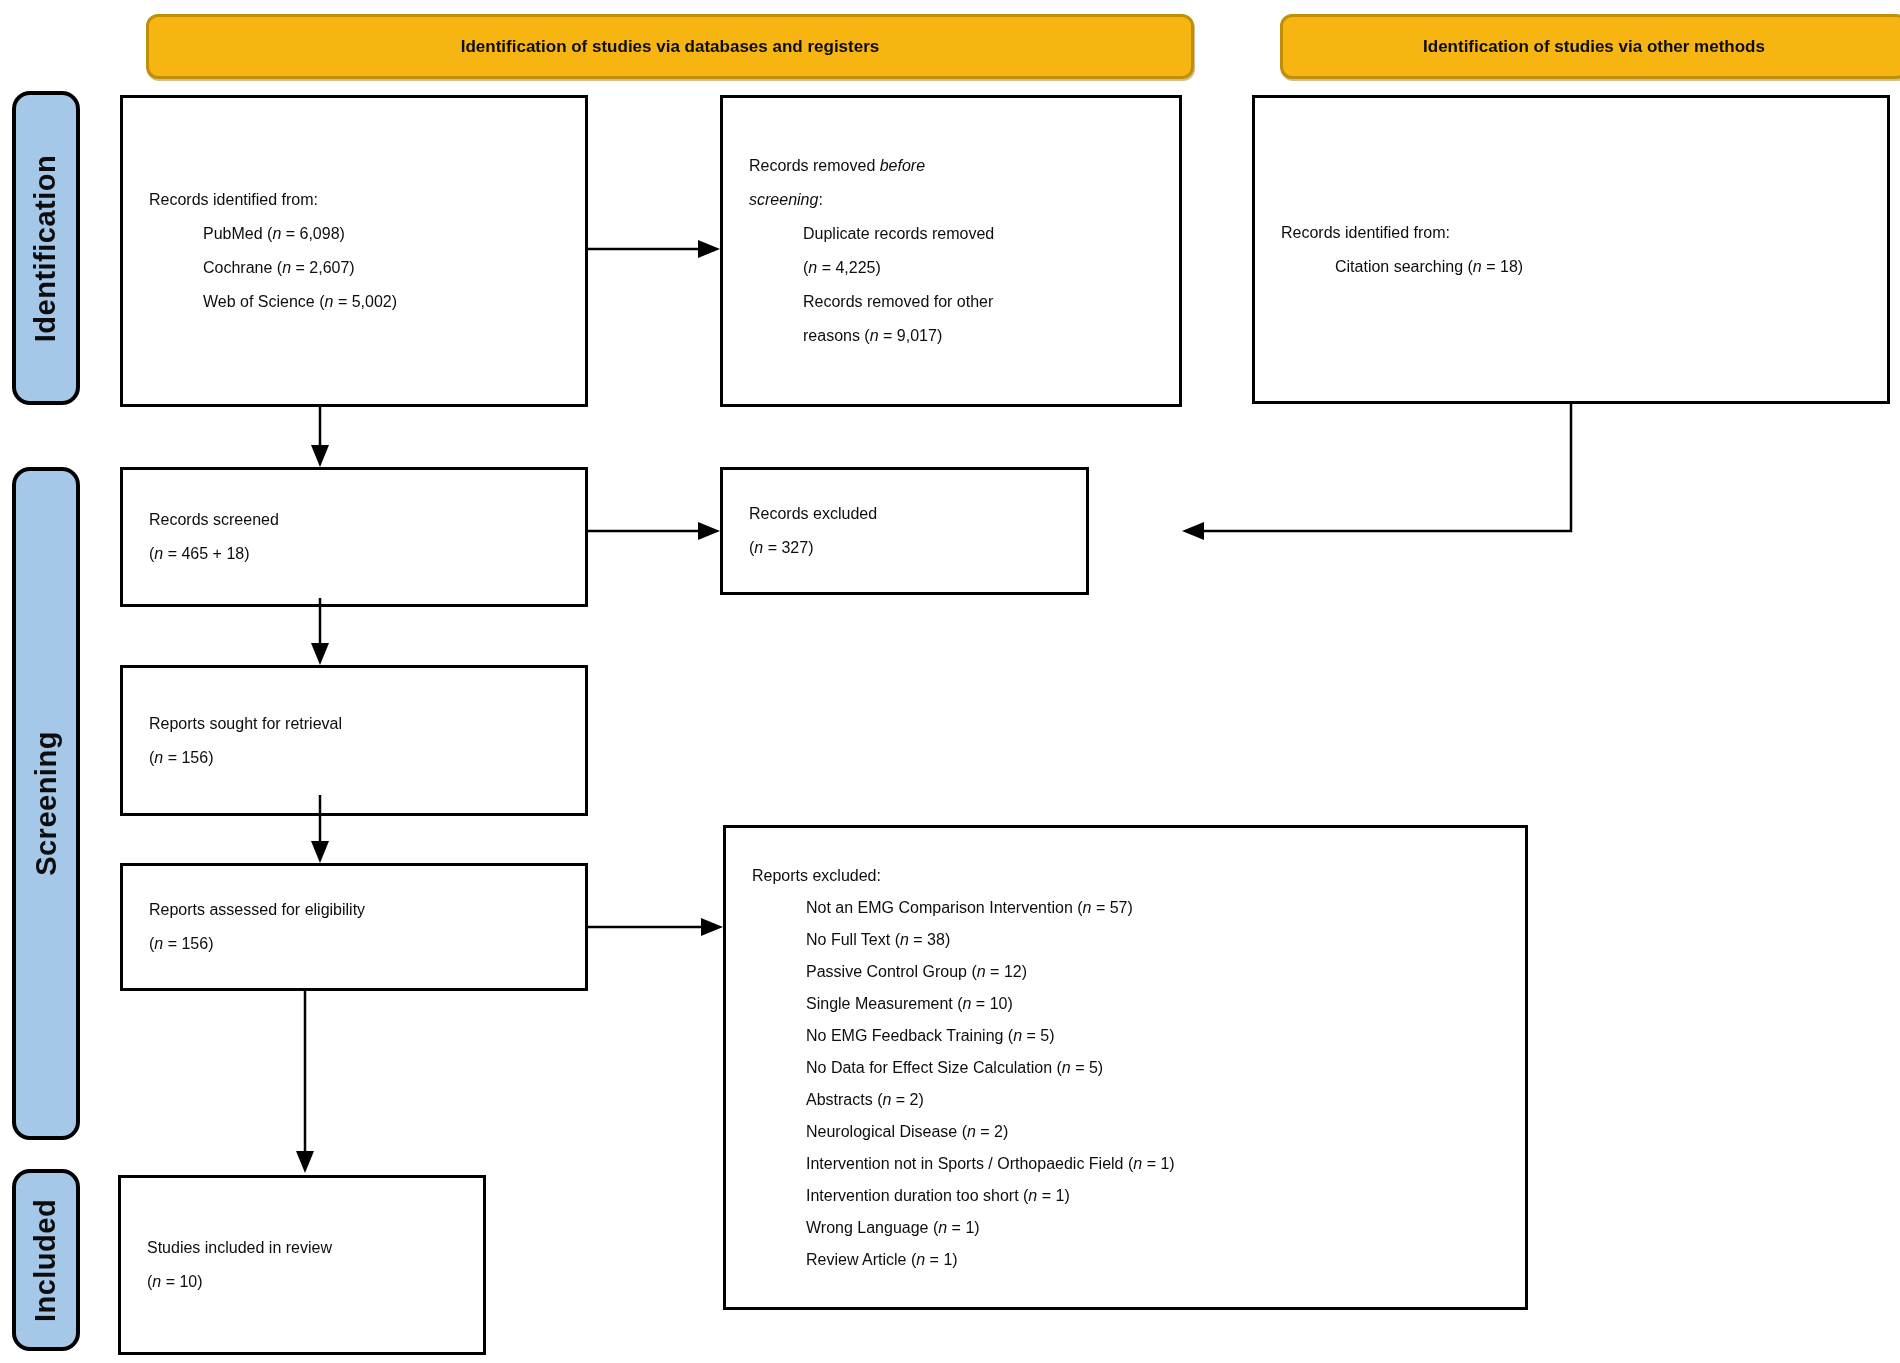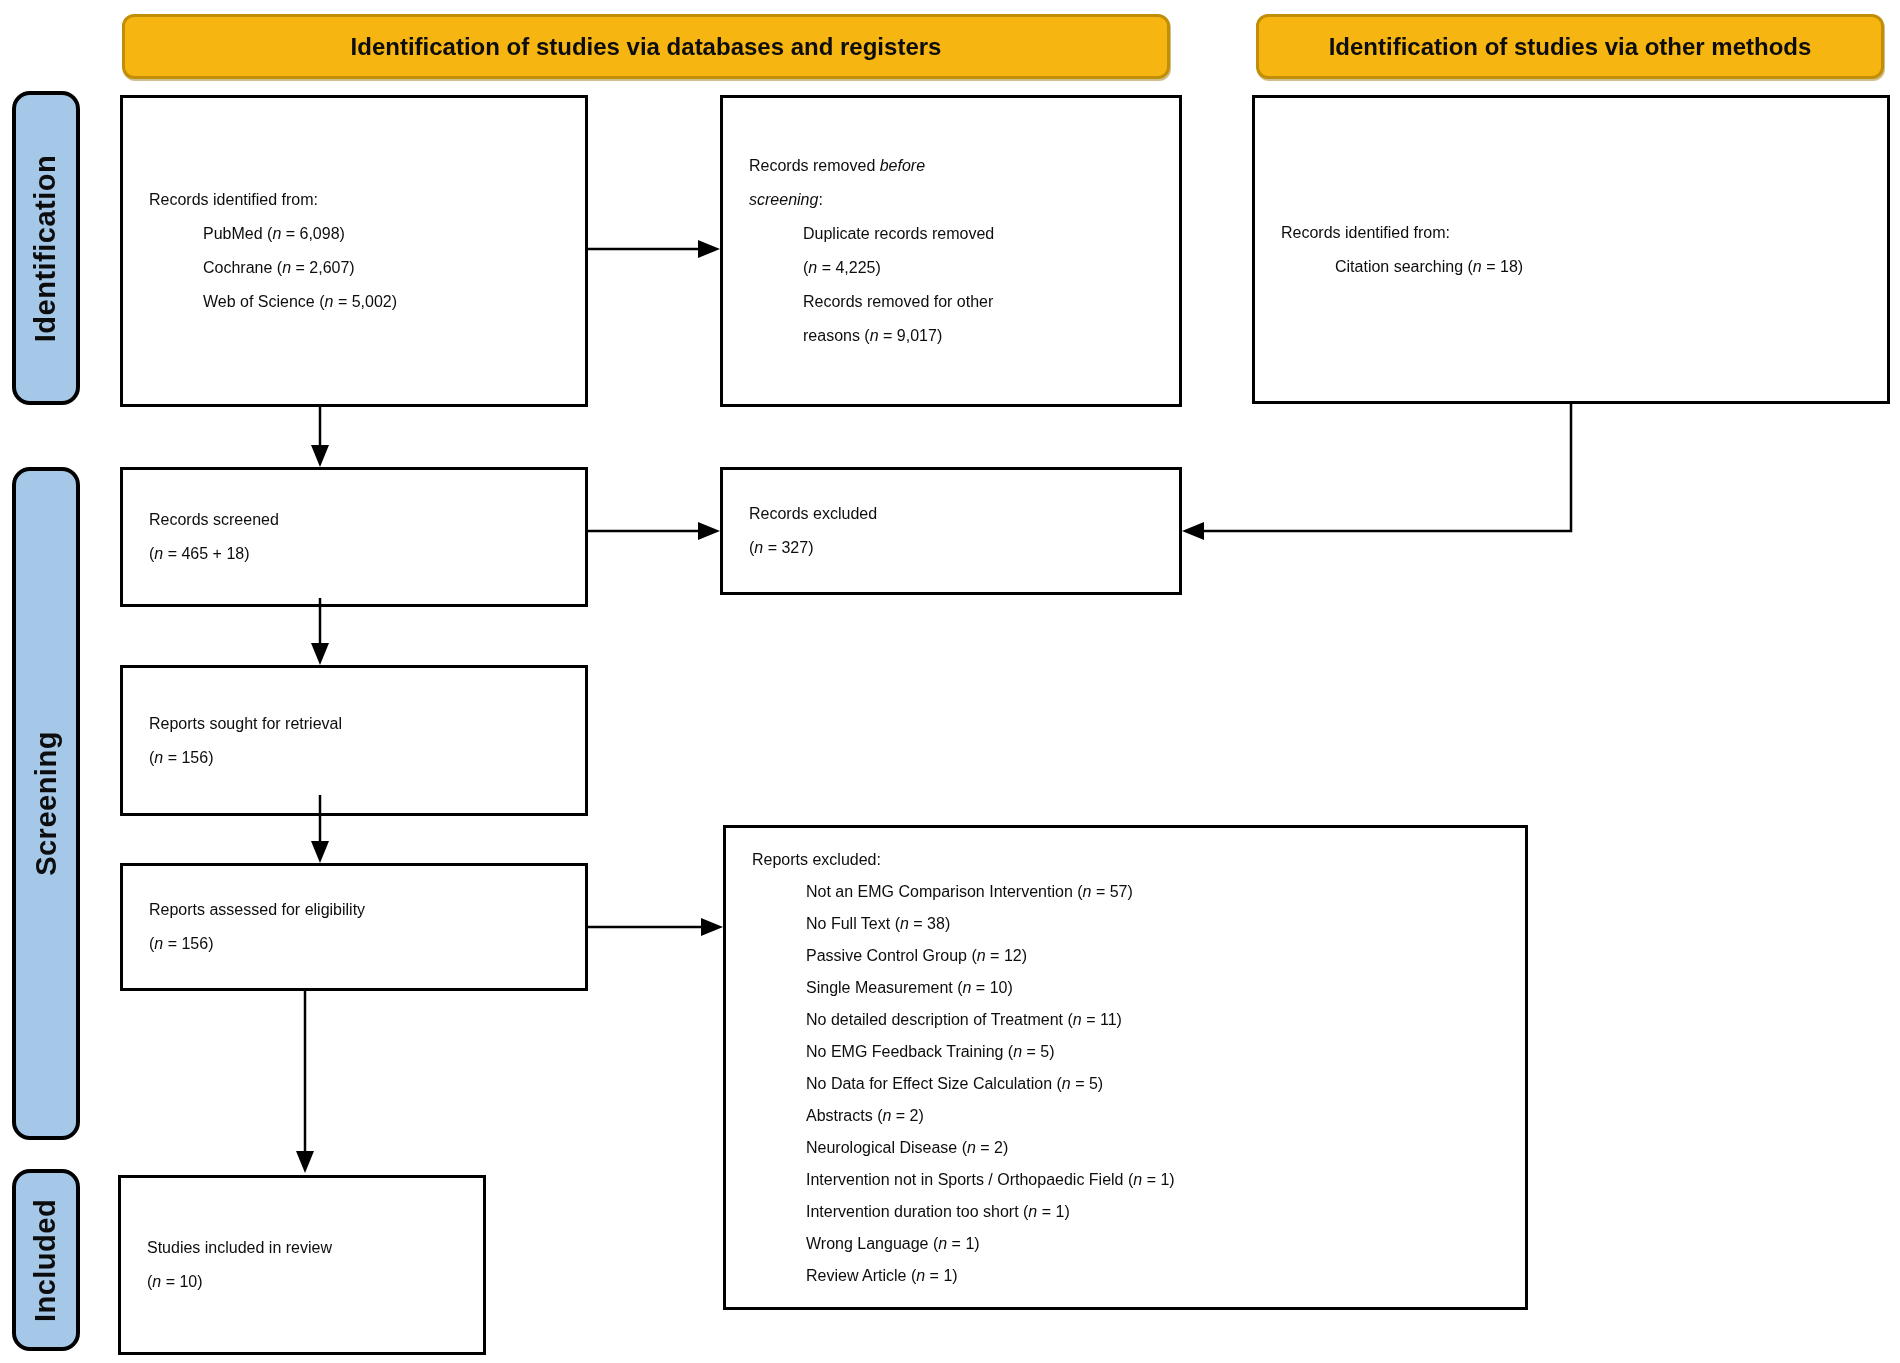--- a/index.html
+++ b/index.html
@@ -16,22 +16,23 @@
     position:relative;width:1900px;height:1363px;background:var(--background);
     font-family:"Liberation Sans","DejaVu Sans",sans-serif;color:var(--text);
     overflow:hidden;
   }
   .hdr{
     position:absolute;box-sizing:border-box;
     background:var(--header_fill);
     border:3px solid var(--header_border);
     border-radius:12px;
     display:flex;align-items:center;justify-content:center;
-    font-weight:bold;font-size:24px;text-align:center;
+    font-weight:bold;font-size:17px;text-align:center;
     box-shadow:1px 2px 0 rgba(150,110,0,.45);
+    margin-left:24px;
   }
   .stage{
     position:absolute;box-sizing:border-box;
     background:var(--stage_fill);
     border:4px solid var(--stage_border);
     border-radius:18px;
     display:flex;align-items:center;justify-content:center;
   }
   .stage .rot{
     transform:rotate(-90deg);white-space:nowrap;
@@ -89,42 +90,41 @@
   <div class="box" style="left:1252px;top:95px;width:638px;height:309px;">
       <div class="line"><span>Records identified from:</span></div>
       <div class="line indent"><span>Citation searching (</span><i>n</i><span> = 18)</span></div>
     </div>
 
   <div class="box" style="left:120px;top:467px;width:468px;height:140px;">
       <div class="line"><span>Records screened</span></div>
       <div class="line"><span>(</span><i>n</i><span> = 465 + 18)</span></div>
     </div>
 
-  <div class="box" style="left:720px;top:467px;width:462px;height:128px;">
+  <div class="box" style="left:720px;top:467px;width:369px;height:128px;">
       <div class="line"><span>Records excluded</span></div>
       <div class="line"><span>(</span><i>n</i><span> = 327)</span></div>
     </div>
 
   <div class="box" style="left:120px;top:665px;width:468px;height:151px;">
       <div class="line"><span>Reports sought for retrieval</span></div>
       <div class="line"><span>(</span><i>n</i><span> = 156)</span></div>
     </div>
 
   <div class="box" style="left:120px;top:863px;width:468px;height:128px;">
       <div class="line"><span>Reports assessed for eligibility</span></div>
       <div class="line"><span>(</span><i>n</i><span> = 156)</span></div>
     </div>
 
   <div class="box tight" style="left:723px;top:825px;width:805px;height:485px;">
       <div class="line"><span>Reports excluded:</span></div>
       <div class="line indent"><span>Not an EMG Comparison Intervention (</span><i>n</i><span> = 57)</span></div>
       <div class="line indent"><span>No Full Text (</span><i>n</i><span> = 38)</span></div>
       <div class="line indent"><span>Passive Control Group (</span><i>n</i><span> = 12)</span></div>
       <div class="line indent"><span>Single Measurement (</span><i>n</i><span> = 10)</span></div>
-      <div class="line indent"><span>No detailed description of Treatment (</span><i>n</i><span> = 11)</span></div>
       <div class="line indent"><span>No EMG Feedback Training (</span><i>n</i><span> = 5)</span></div>
       <div class="line indent"><span>No Data for Effect Size Calculation (</span><i>n</i><span> = 5)</span></div>
       <div class="line indent"><span>Abstracts (</span><i>n</i><span> = 2)</span></div>
       <div class="line indent"><span>Neurological Disease (</span><i>n</i><span> = 2)</span></div>
       <div class="line indent"><span>Intervention not in Sports / Orthopaedic Field (</span><i>n</i><span> = 1)</span></div>
       <div class="line indent"><span>Intervention duration too short (</span><i>n</i><span> = 1)</span></div>
       <div class="line indent"><span>Wrong Language (</span><i>n</i><span> = 1)</span></div>
       <div class="line indent"><span>Review Article (</span><i>n</i><span> = 1)</span></div>
     </div>
 

